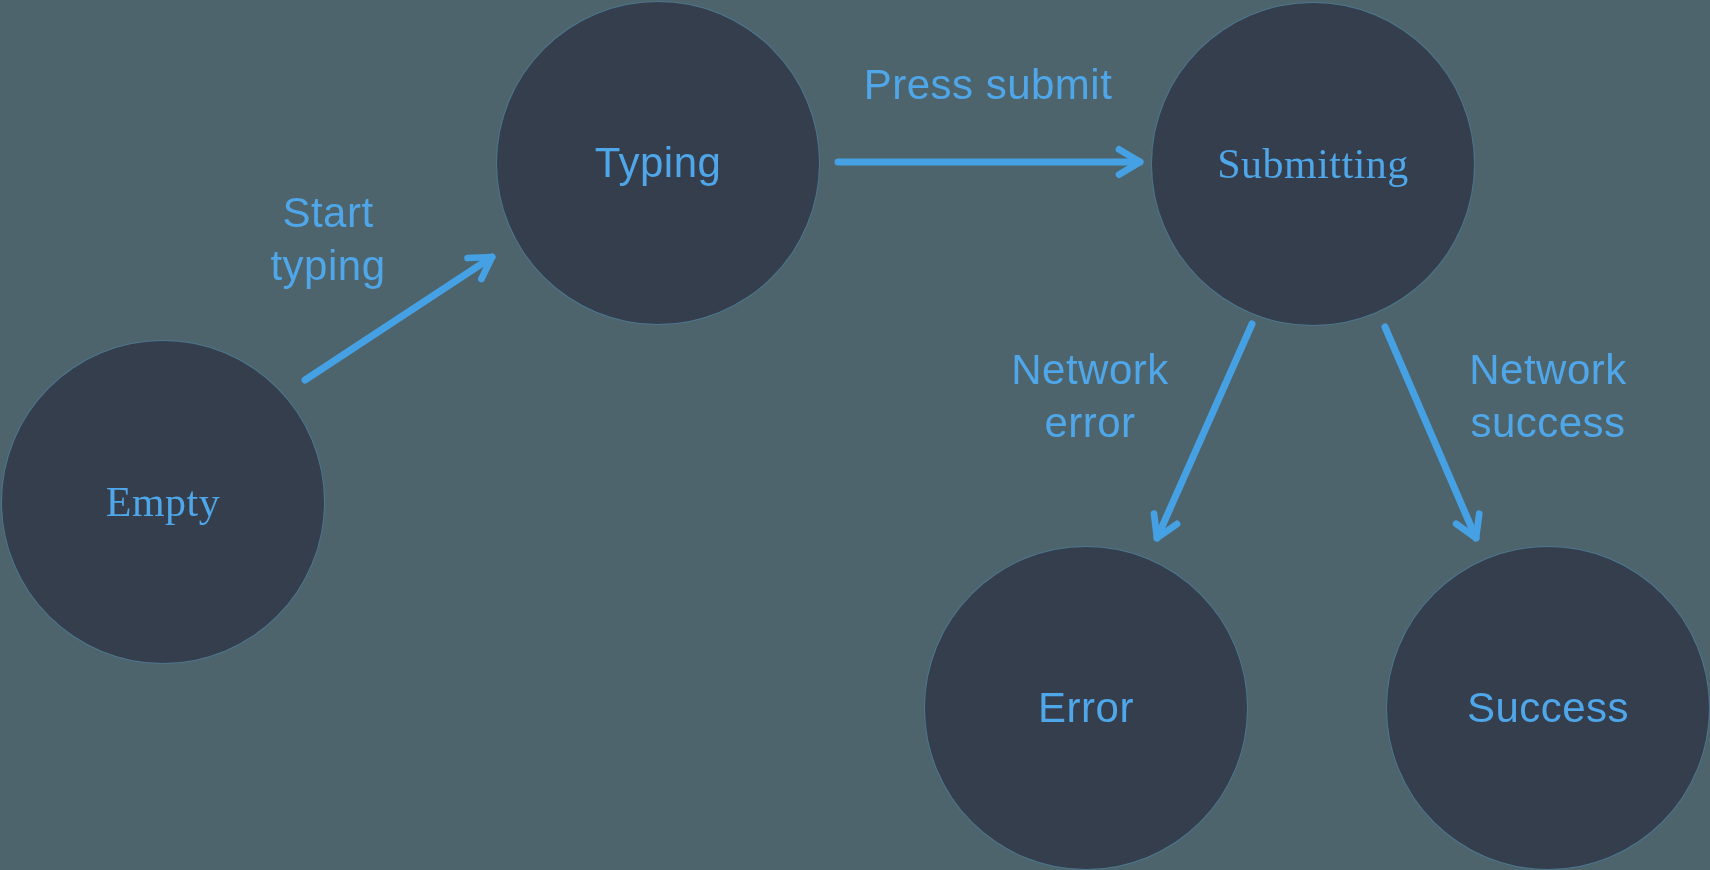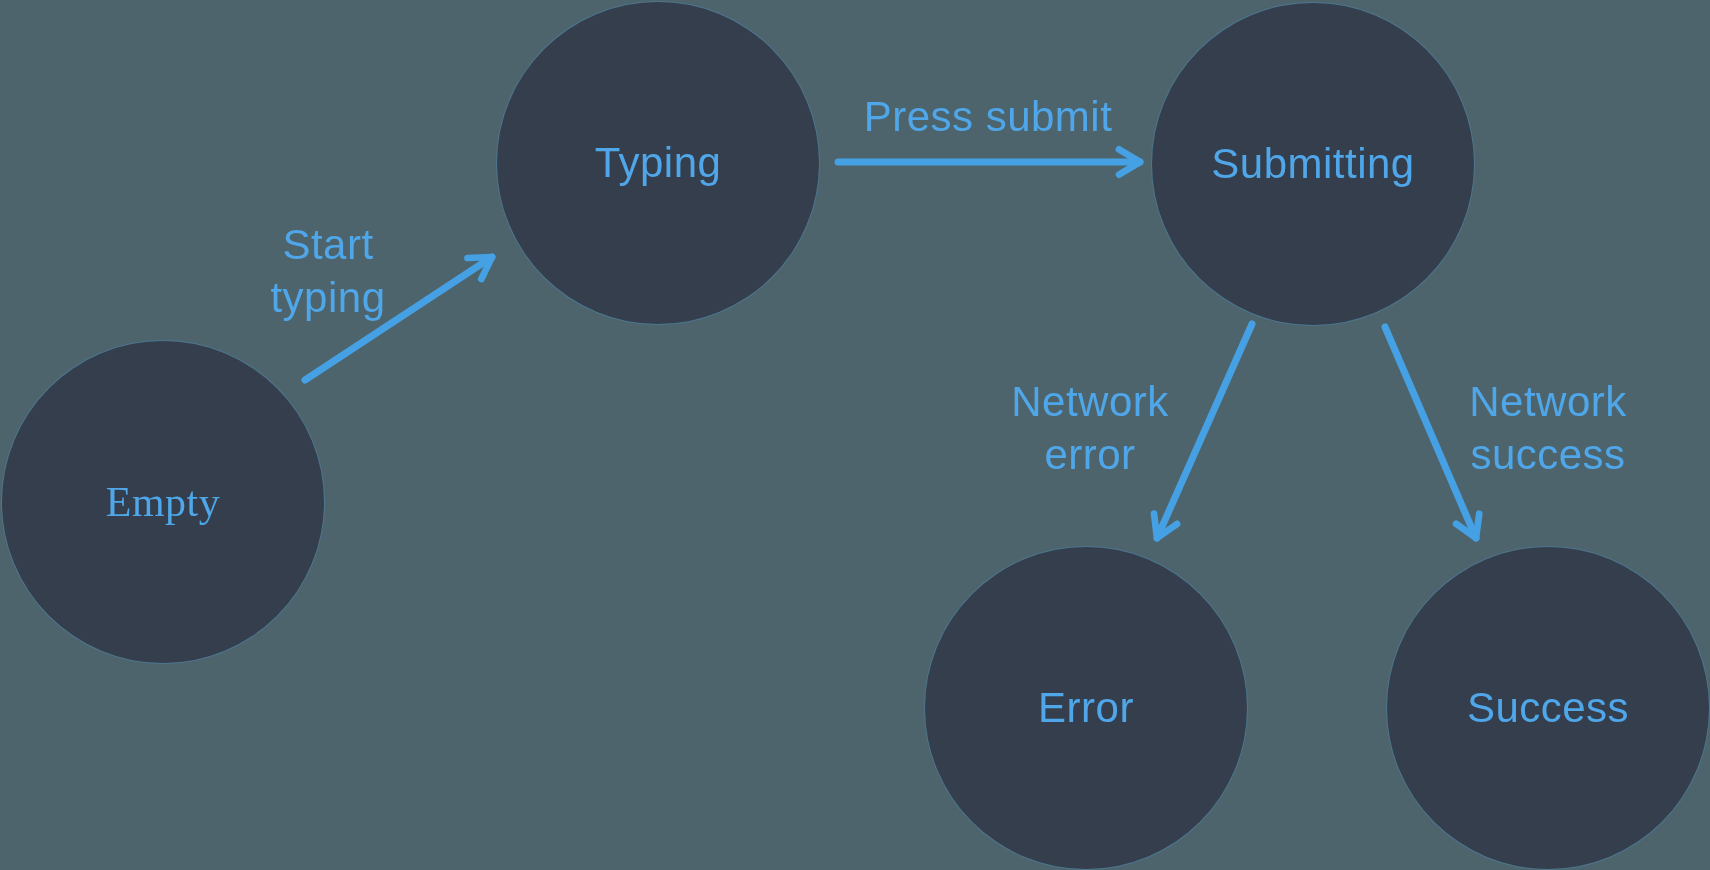--- a/index.html
+++ b/index.html
@@ -37,33 +37,32 @@
     box-shadow: 0 0 0 1px var(--node-edge, rgba(79,166,232,0.28));
     display: flex;
     align-items: center;
     justify-content: center;
     color: var(--accent, #4FA6E8);
     font-size: 42px;
     letter-spacing: 0.5px;
   }
   .node-empty      { left: 2px;    top: 341px; font-family: Liberation Serif, serif; }
   .node-typing     { left: 497px;  top: 2px;   }
-  .node-submitting { left: 1152px; top: 3px;   }
+  .node-submitting { left: 1152px; top: 3px; font-family: Liberation Serif, serif;   }
   .node-error      { left: 925px;  top: 547px; }
   .node-success    { left: 1387px; top: 547px; }
 
   .edge-label {
     position: absolute;
     color: var(--accent, #4FA6E8);
     font-size: 42px;
     line-height: 53px;
     text-align: center;
     letter-spacing: 0.5px;
     white-space: nowrap;
-    margin-top: 32px;
   }
   .edge-label .line { display: block; }
   .el-start-typing    { left: 203px;  top: 186px; width: 250px; }
   .el-press-submit    { left: 838px;  top: 58px;  width: 300px; }
   .el-network-error   { left: 965px;  top: 343px; width: 250px; }
   .el-network-success { left: 1423px; top: 343px; width: 250px; }
 </style>
 </head>
 <body>
 

